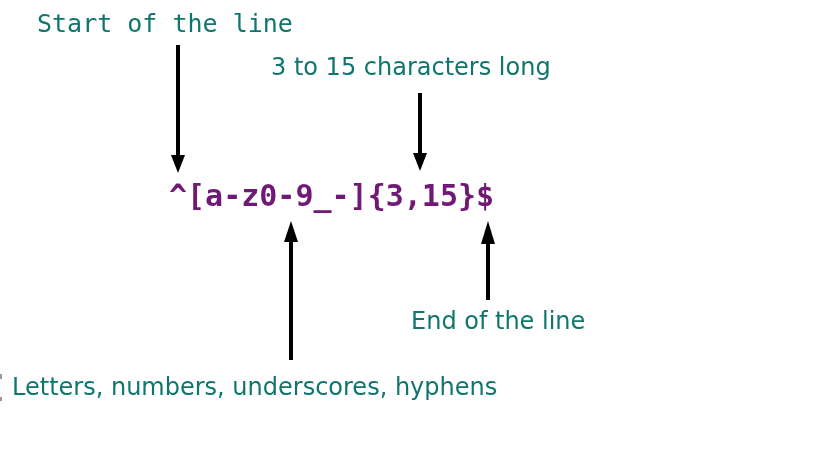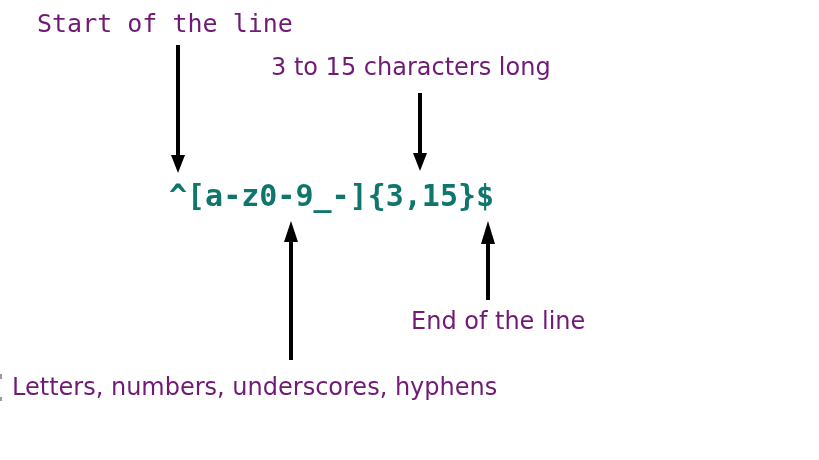--- a/index.html
+++ b/index.html
@@ -13,40 +13,40 @@
     height: 460px;
     background: #ffffff;
     overflow: hidden;
     font-family: "DejaVu Sans", sans-serif;
     color: #000000;
   }
   .label {
     position: absolute;
     white-space: nowrap;
     line-height: 1;
-    color: #701a75;
+    color: #0f766e;
   }
   .sans {
     font-family: "DejaVu Sans", "Liberation Sans", sans-serif;
     font-size: 24px;
   }
   .mono {
     font-family: "DejaVu Sans Mono", "Liberation Mono", monospace;
     font-size: 25px;
   }
   .regex {
     position: absolute;
     left: 169px;
     top: 181px;
     font-family: "DejaVu Sans Mono", "Liberation Mono", monospace;
     font-size: 30px;
     font-weight: bold;
     line-height: 1;
     white-space: nowrap;
-    color: #0f766e;
+    color: #701a75;
   }
   .pos-start  { left: 37px;  top: 11px;  }
   .pos-length { left: 271px; top: 55px; text-align: right;  }
   .pos-end    { left: 411px; top: 309px; }
   .pos-class  { left: 12px;  top: 375px; }
   .arrows {
     position: absolute;
     left: 0;
     top: 0;
     width: 819px;

